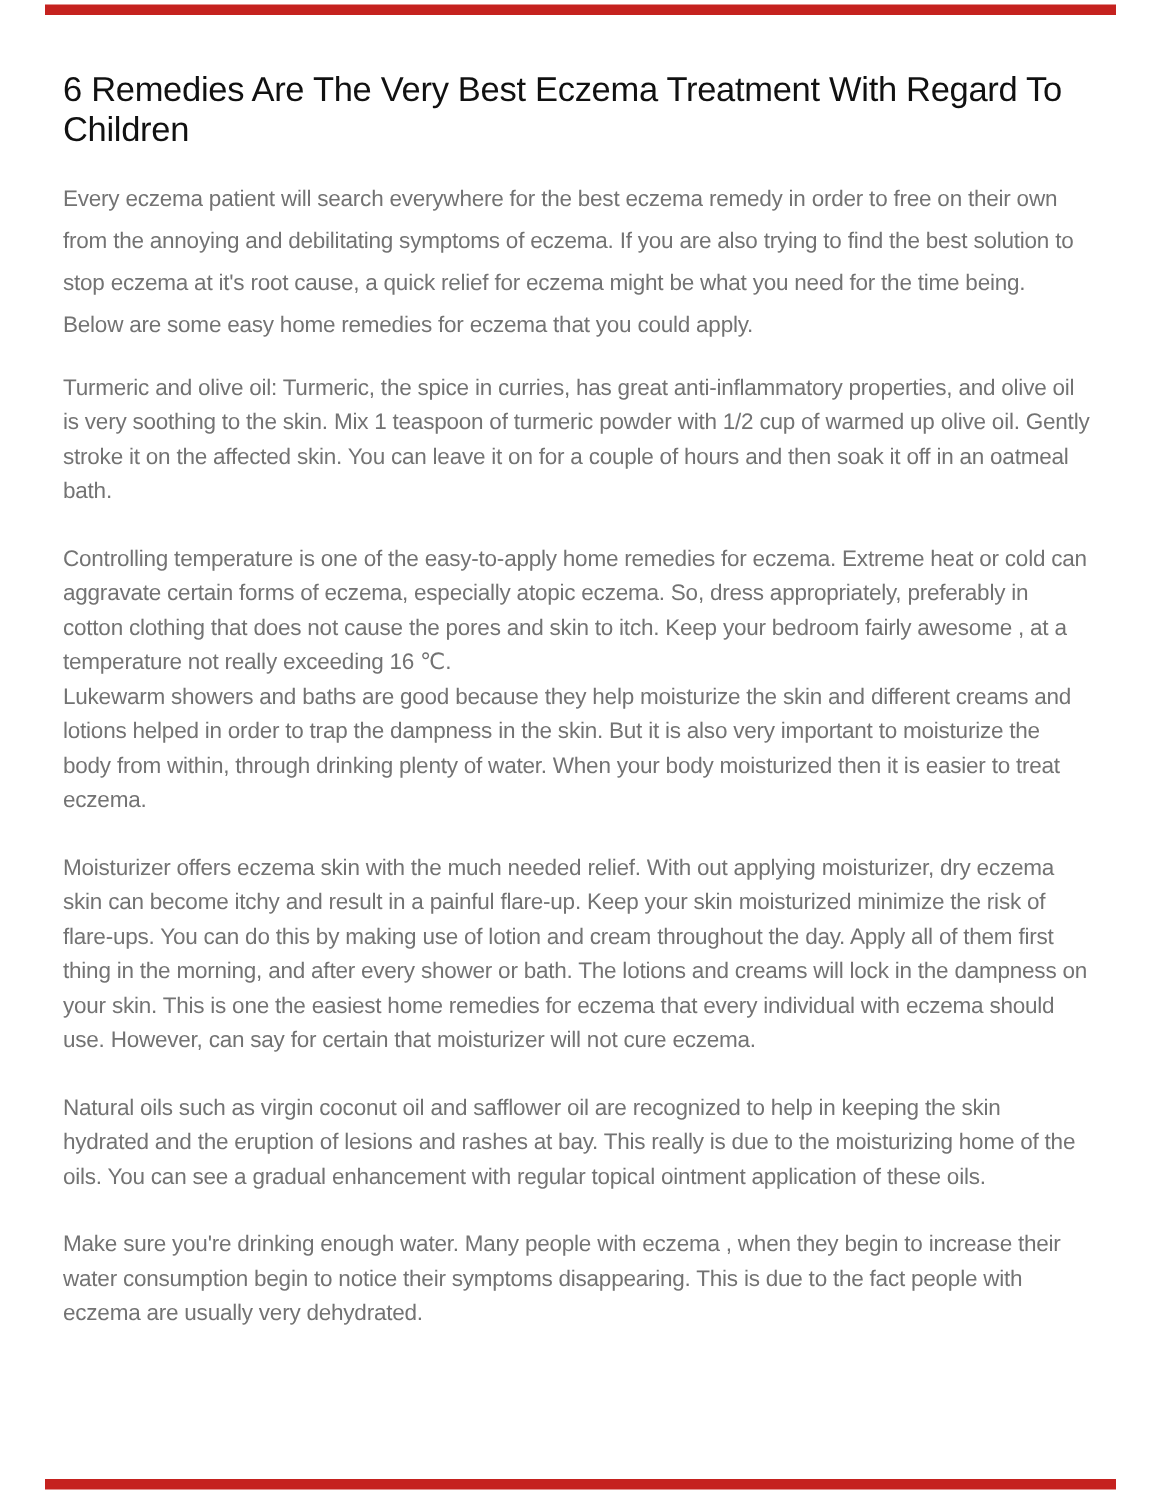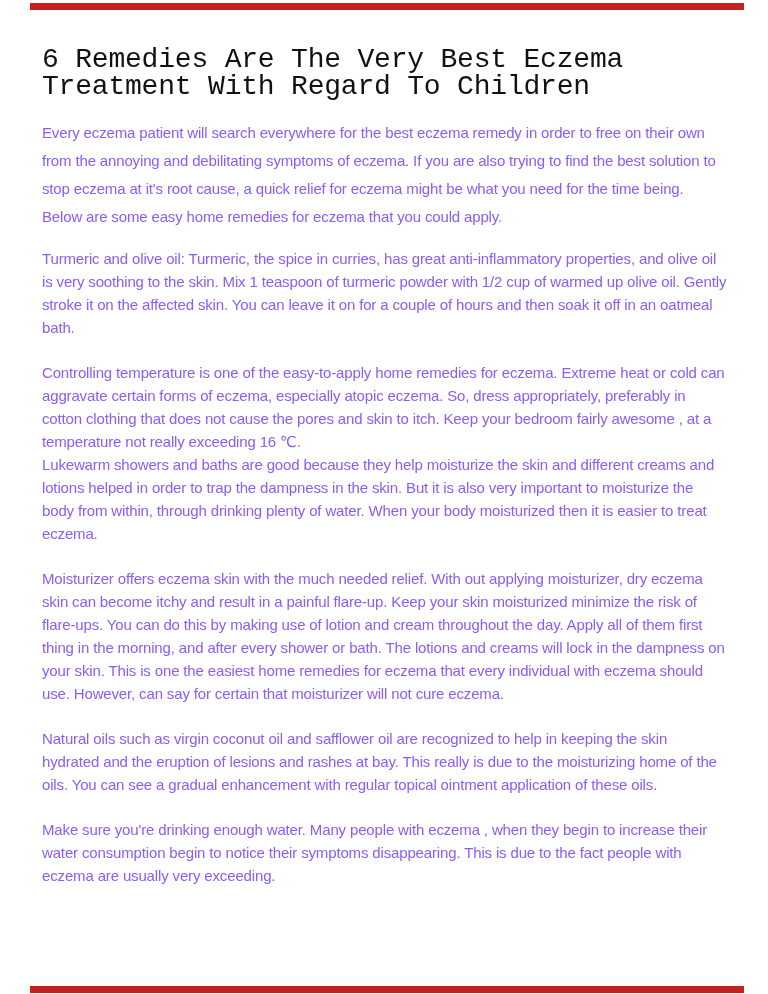--- a/index.html
+++ b/index.html
@@ -26,33 +26,32 @@
   .rule.bottom { top: 986px; }
   .content {
     position: absolute;
     left: 42px;
     top: 46px;
     width: 700px;
     color: #161616;
   }
   h1.doc-title {
     margin: 0 0 19px 0;
-    font-size: 28px;
+    font-size: 23px;
     line-height: 27px;
     font-weight: 400;
     letter-spacing: -0.2px;
     color: #111111;
-    font-family: Liberation Mono, monospace;
   }
   p.para {
     margin: 0 15px 22px 0;
     font-size: 15px;
     line-height: 23px;
     letter-spacing: -0.15px;
-    color: #8b5cf6;
+    color: #737373;
   }
   p.para.lead {
     line-height: 28px;
     margin-bottom: 16px;
   }
   p.para.tight {
     margin-bottom: 0;
   }
   p.para.footer-line {
     margin-bottom: 0;
@@ -72,18 +71,18 @@
     <p class="para">Turmeric and olive oil: Turmeric, the spice in curries, has great anti-inflammatory properties, and olive oil is very soothing to the skin. Mix 1 teaspoon of turmeric powder with 1/2 cup of warmed up olive oil. Gently stroke it on the affected skin. You can leave it on for a couple of hours and then soak it off in an oatmeal bath.</p>
 
     <p class="para tight">Controlling temperature is one of the easy-to-apply home remedies for eczema. Extreme heat or cold can aggravate certain forms of eczema, especially atopic eczema. So, dress appropriately, preferably in cotton clothing that does not cause the pores and skin to itch. Keep your bedroom fairly awesome , at a temperature not really exceeding 16 ℃.</p>
 
     <p class="para">Lukewarm showers and baths are good because they help moisturize the skin and different creams and lotions helped in order to trap the dampness in the skin. But it is also very important to moisturize the body from within, through drinking plenty of water. When your body moisturized then it is easier to treat eczema.</p>
 
     <p class="para">Moisturizer offers eczema skin with the much needed relief. With out applying moisturizer, dry eczema skin can become itchy and result in a painful flare-up. Keep your skin moisturized minimize the risk of flare-ups. You can do this by making use of lotion and cream throughout the day. Apply all of them first thing in the morning, and after every shower or bath. The lotions and creams will lock in the dampness on your skin. This is one the easiest home remedies for eczema that every individual with eczema should use. However, can say for certain that moisturizer will not cure eczema.</p>
 
     <p class="para">Natural oils such as virgin coconut oil and safflower oil are recognized to help in keeping the skin hydrated and the eruption of lesions and rashes at bay. This really is due to the moisturizing home of the oils. You can see a gradual enhancement with regular topical ointment application of these oils.</p>
 
-    <p class="para">Make sure you're drinking enough water. Many people with eczema , when they begin to increase their water consumption begin to notice their symptoms disappearing. This is due to the fact people with eczema are usually very exceeding.</p>
+    <p class="para">Make sure you're drinking enough water. Many people with eczema , when they begin to increase their water consumption begin to notice their symptoms disappearing. This is due to the fact people with eczema are usually very dehydrated.</p>
 
   </div>
 
   <div class="rule bottom" style="background: rgb(197, 34, 31);"></div>
 </div>
 
 </body></html>

